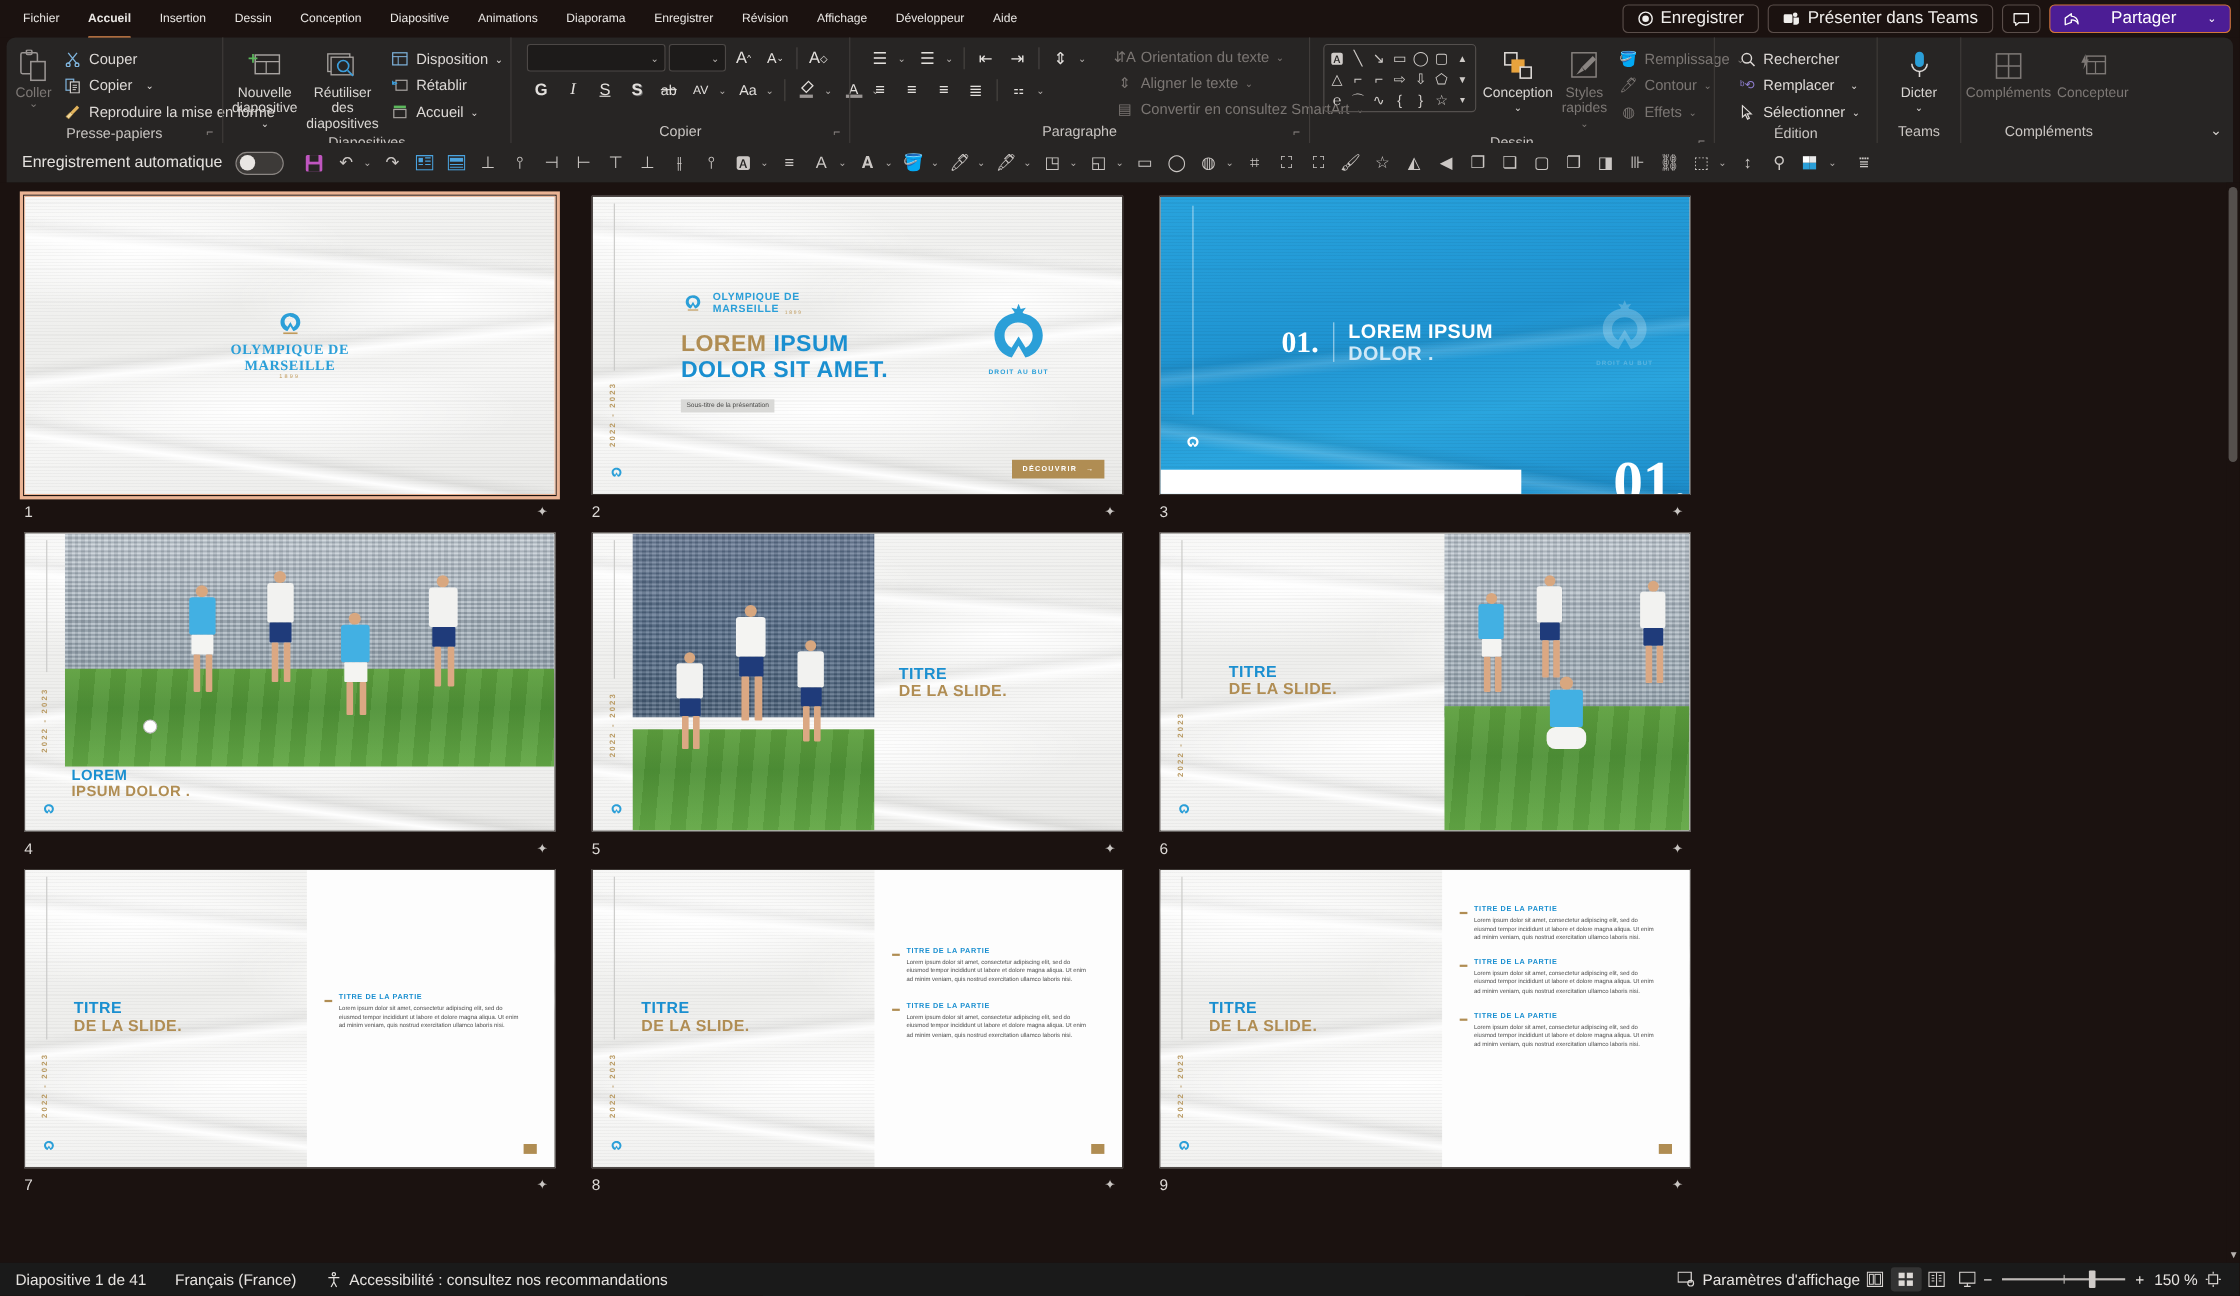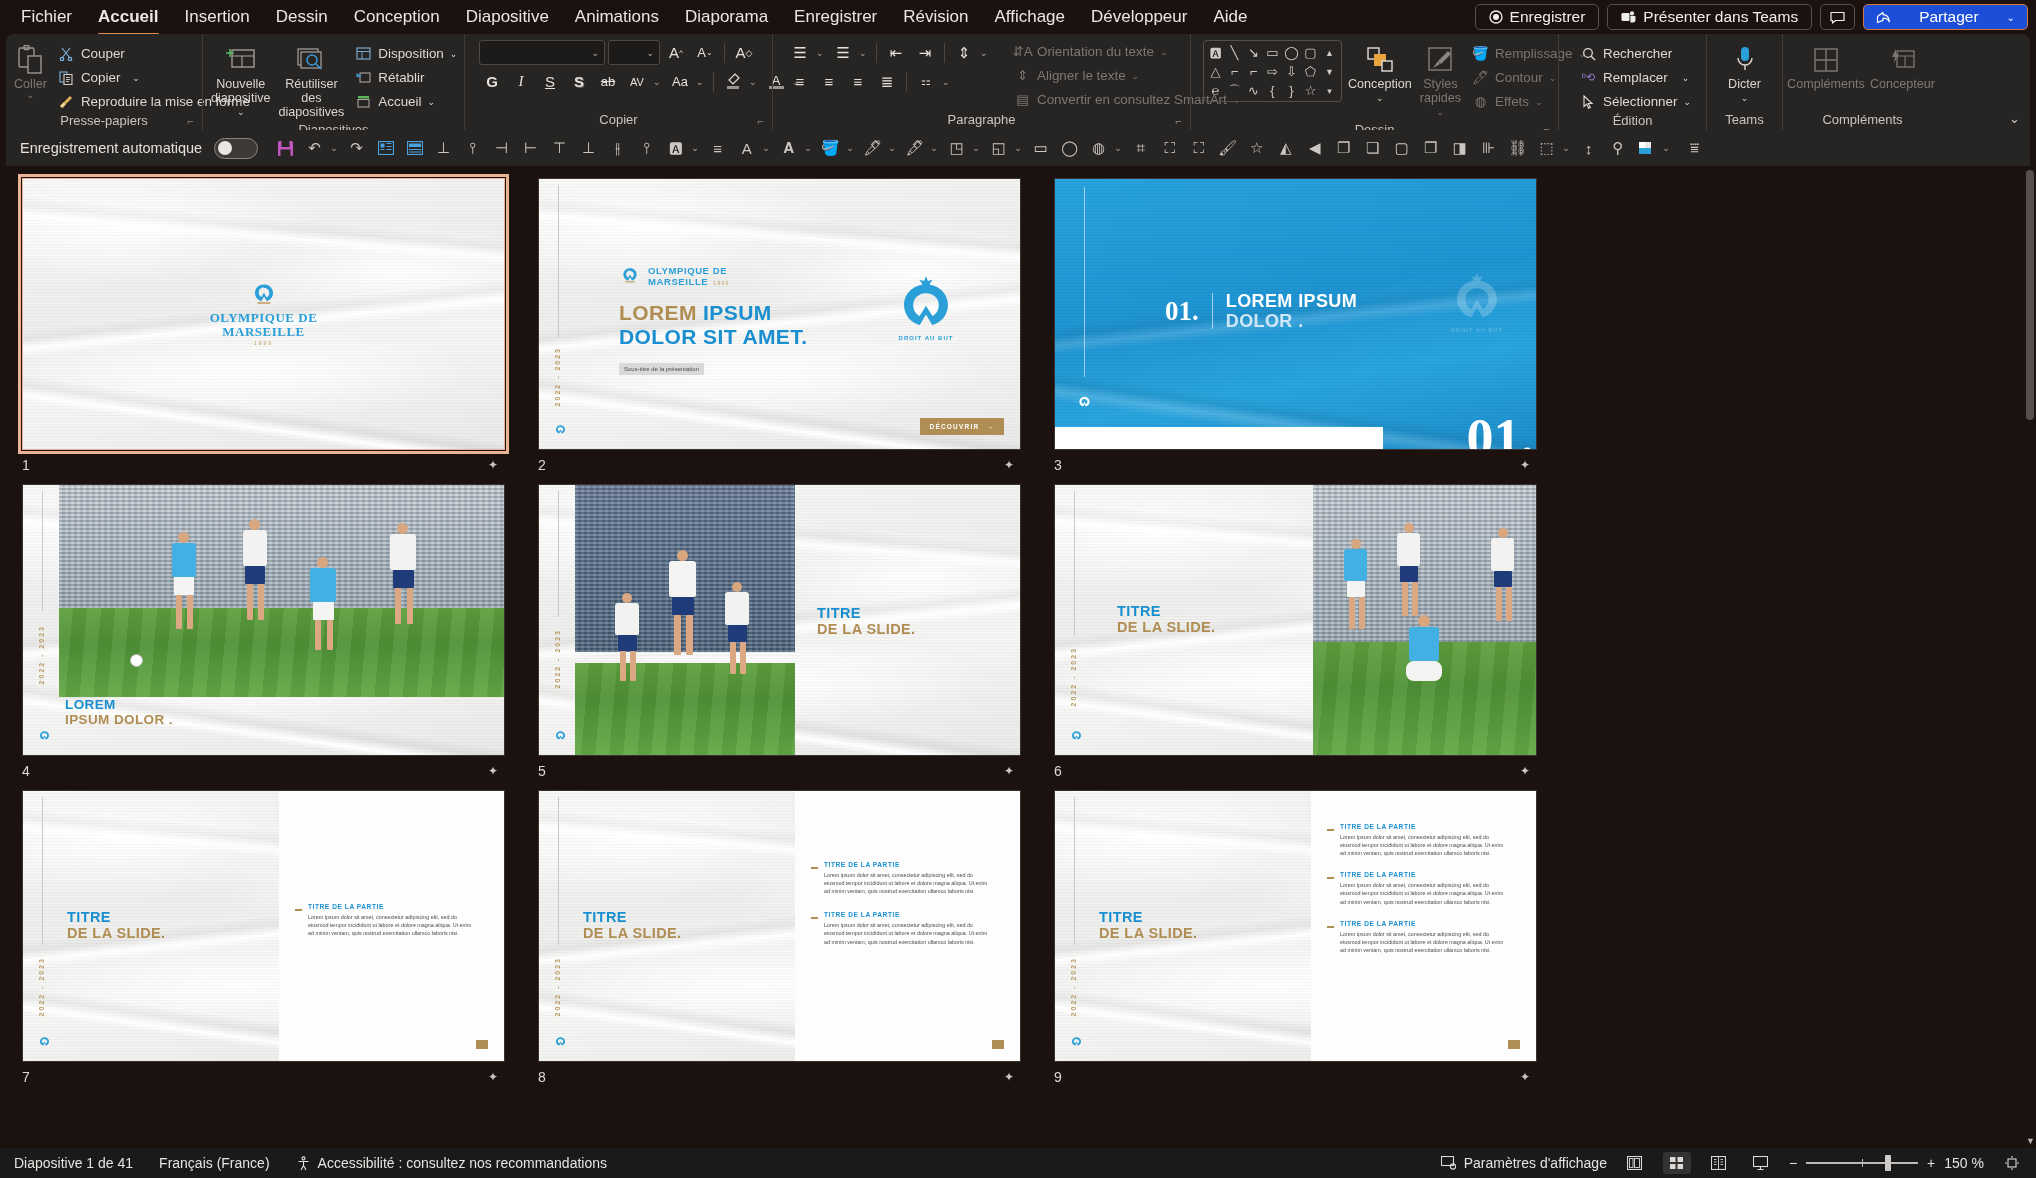--- a/index.html
+++ b/index.html
@@ -14,42 +14,42 @@
 
   
   .titlebar {
     height: 34px; width: 100%;
     background: #1b1210;
     display: flex; align-items: center;
     position: relative;
   }
   .menu { display: flex; align-items: center; padding-left: 8px; height: 34px; }
   .menu-item {
-    font-size: 17px; color: #e9e6e3;
+    font-size: 11px; color: #e9e6e3;
     padding: 3px 11px; margin: 0 2px;
     border-radius: 4px; cursor: default; white-space: nowrap;
     position: relative; line-height: 22px;
   }
   .menu-item.active { font-weight: bold; }
   .menu-item.active::after {
     content: ""; position: absolute; left: 11px; right: 11px; bottom: -4px;
     height: 2.5px; background: #e08a4e; border-radius: 2px;
   }
   .title-right {
     position: absolute; right: 8px; top: 0; height: 34px;
     display: flex; align-items: center; gap: 8px;
   }
   .tb-btn {
     display:flex; align-items:center; gap:7px;
     border: 1px solid #5a4e4a; border-radius: 5px;
     padding: 3px 13px; font-size: 15.5px; color: #f0eeec;
     background: transparent; height: 26px; white-space: nowrap;
   }
   .tb-btn.share {
-    background: #1d4ed8; border-color: #d4773a; color: #fff;
+    background: #4c1d95; border-color: #d4773a; color: #fff;
     font-weight: 500; padding: 3px 12px; gap: 28px;
   }
   .tb-btn.comment { padding: 3px 9px; }
 
   
   .ribbon {
     position: absolute; top: 34px; left: 0; right: 0; height: 96px;
     background: #272524;
     border-radius: 8px 8px 0 0;
     display: flex; align-items: stretch;
@@ -244,21 +244,21 @@
   .plr .shorts { position:absolute; border-radius: 1px; }
   .plr .head { position:absolute; border-radius:50%; background:#d8a77f; }
   .plr .legl, .plr .legr { position:absolute; background:#d8a77f; border-radius:1px; }
 
   
   .status {
     position:absolute; left:0; right:0; bottom:0; height:30px;
     background:#1a1a1a; display:flex; align-items:center; font-size:14px; color:#e6e3e0;
   }
   .status-left { display:flex; align-items:center; gap:26px; padding-left: 14px; }
-  .status-right { margin-left:auto; display:flex; align-items:center; gap:14px; padding-right:10px; }
+  .status-right { margin-left:auto; display:flex; align-items:center; padding-right:10px; }
   .acc { display:flex; align-items:center; gap:7px; }
   .viewbtn { width:28px; height:22px; display:flex; align-items:center; justify-content:center;
              font-size:14px; color:#ddd9d6; border-radius:3px; }
   .viewbtn.active { background:#333; }
   .zoomslider { display:flex; align-items:center; gap:9px; }
   .zs-track { width:112px; height:2px; background:#bdb9b6; position:relative; }
   .zs-tick { position:absolute; left:50%; top:-3px; width:1px; height:8px; background:#bdb9b6; }
   .zs-thumb { position:absolute; left:70%; top:-7px; width:6px; height:16px; background:#cfcbc8; border-radius:1px; }
 
   

